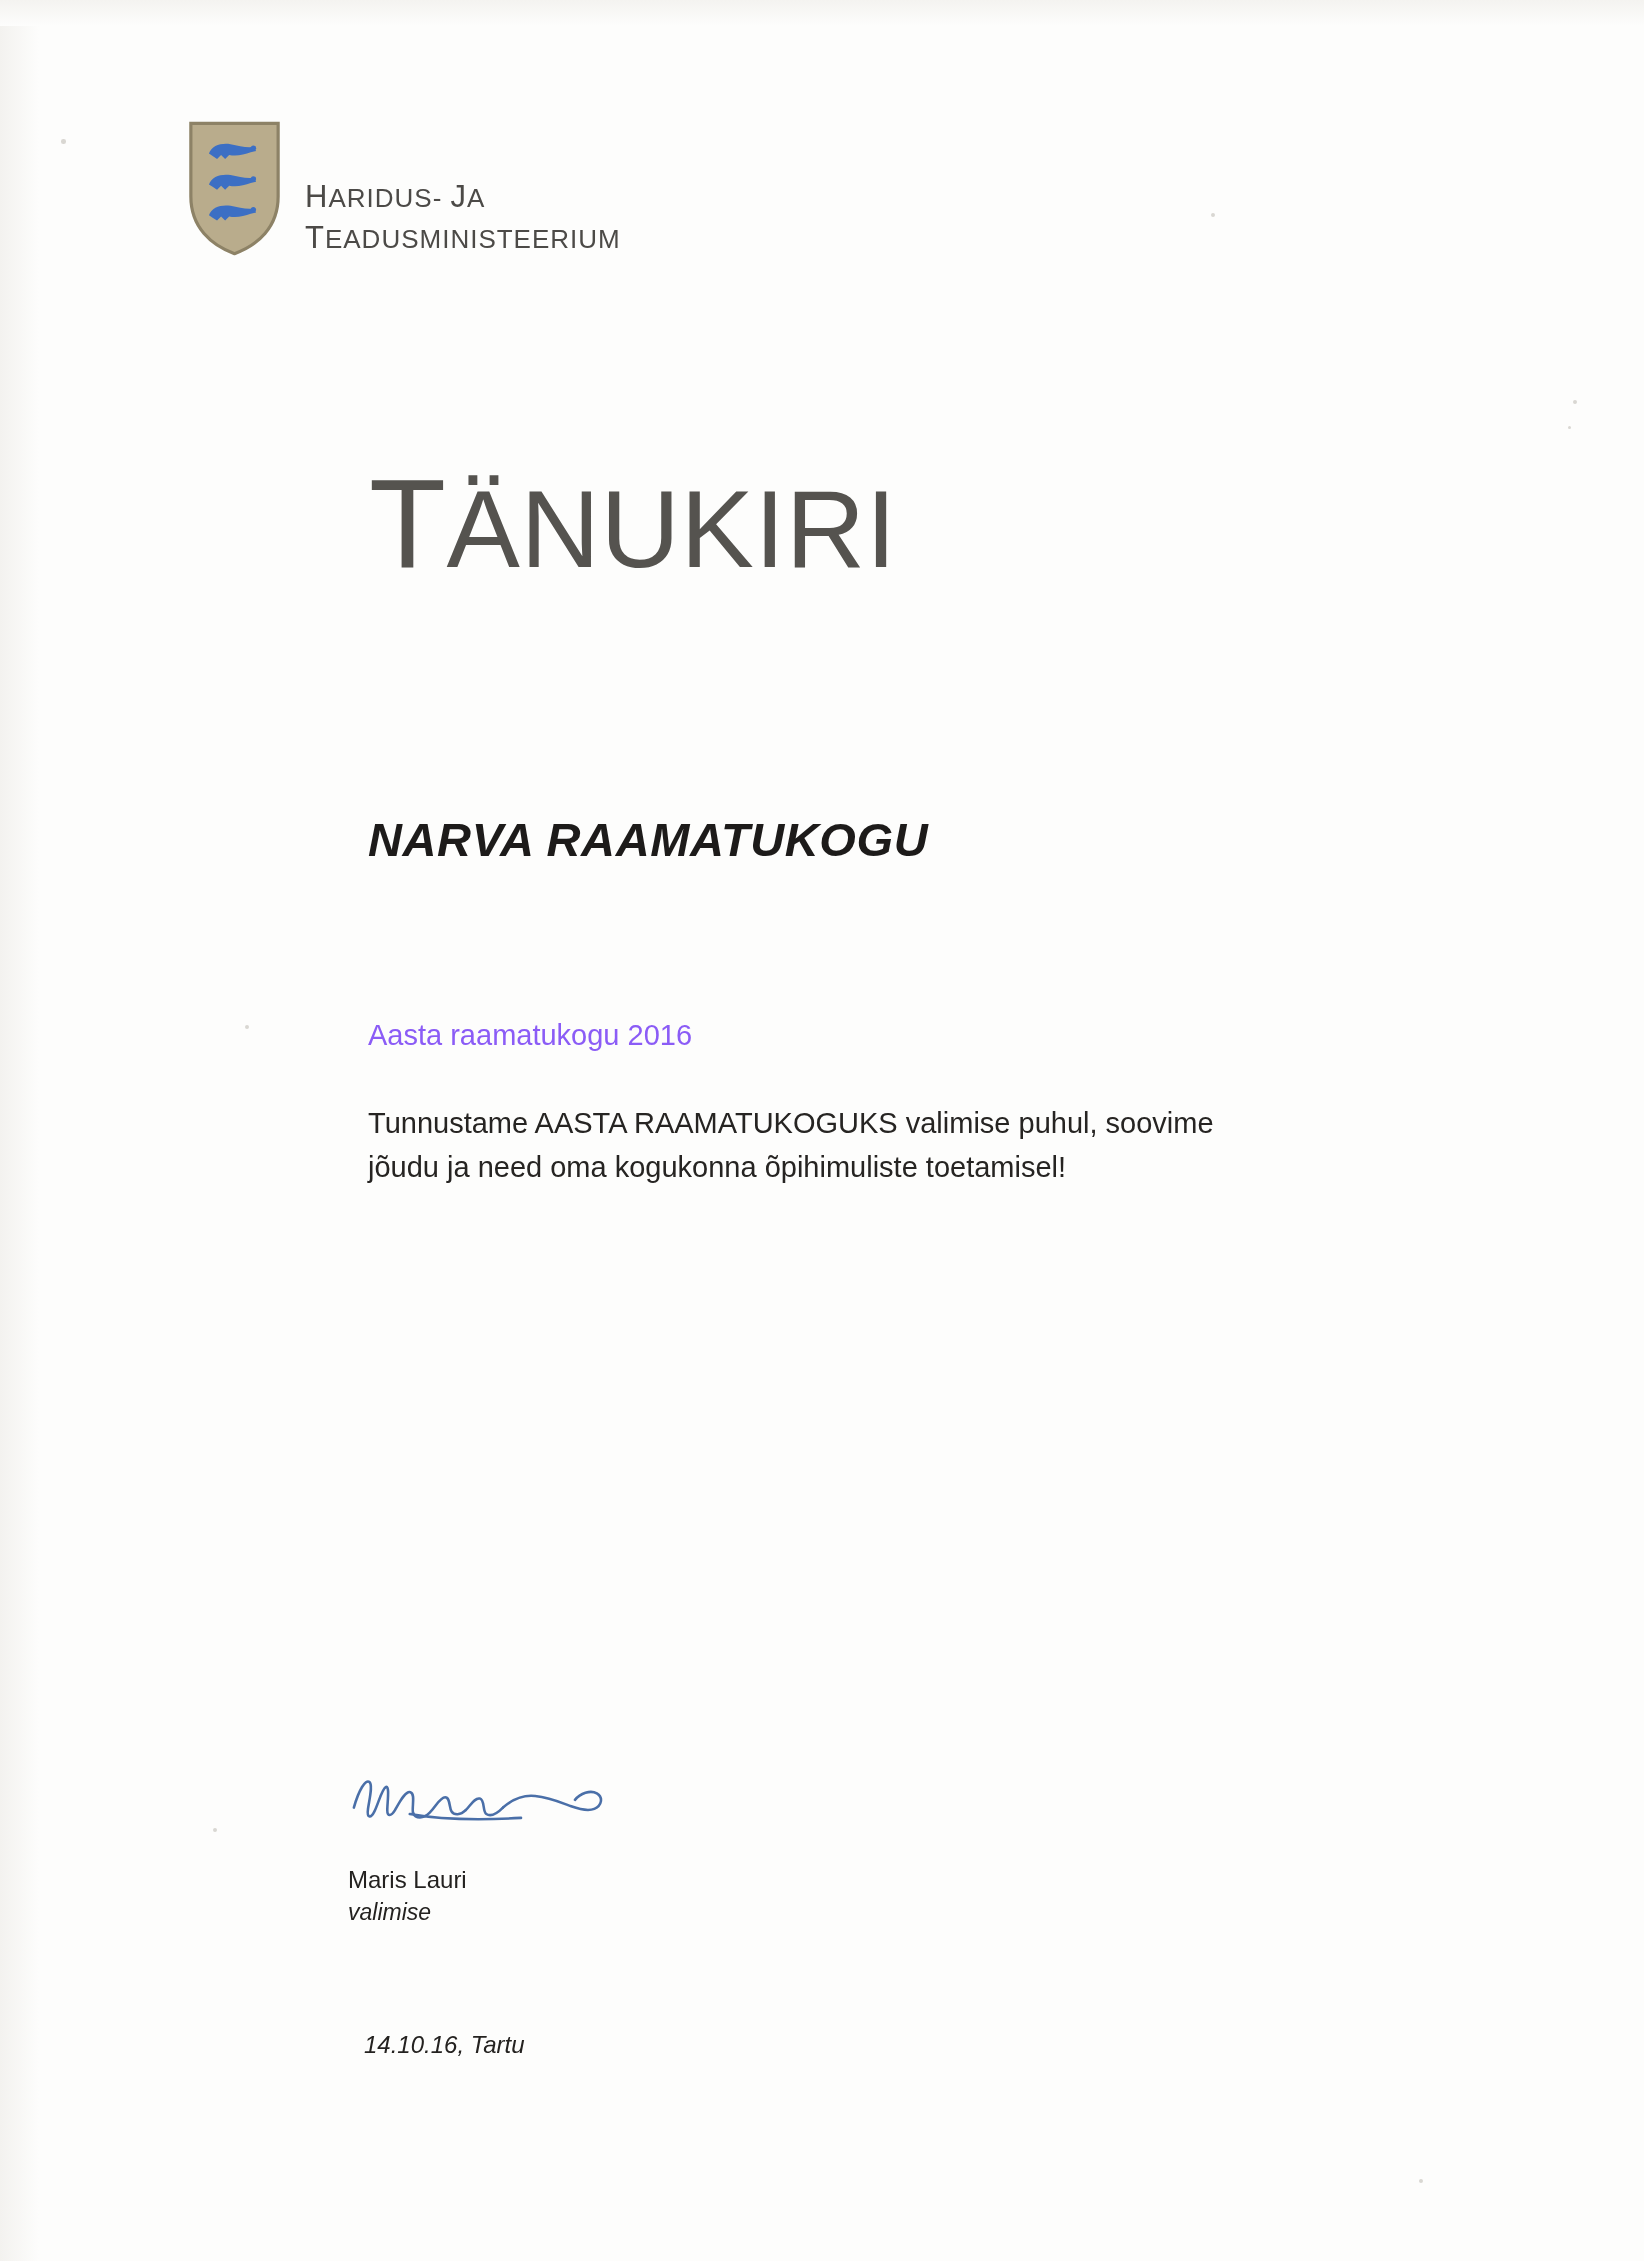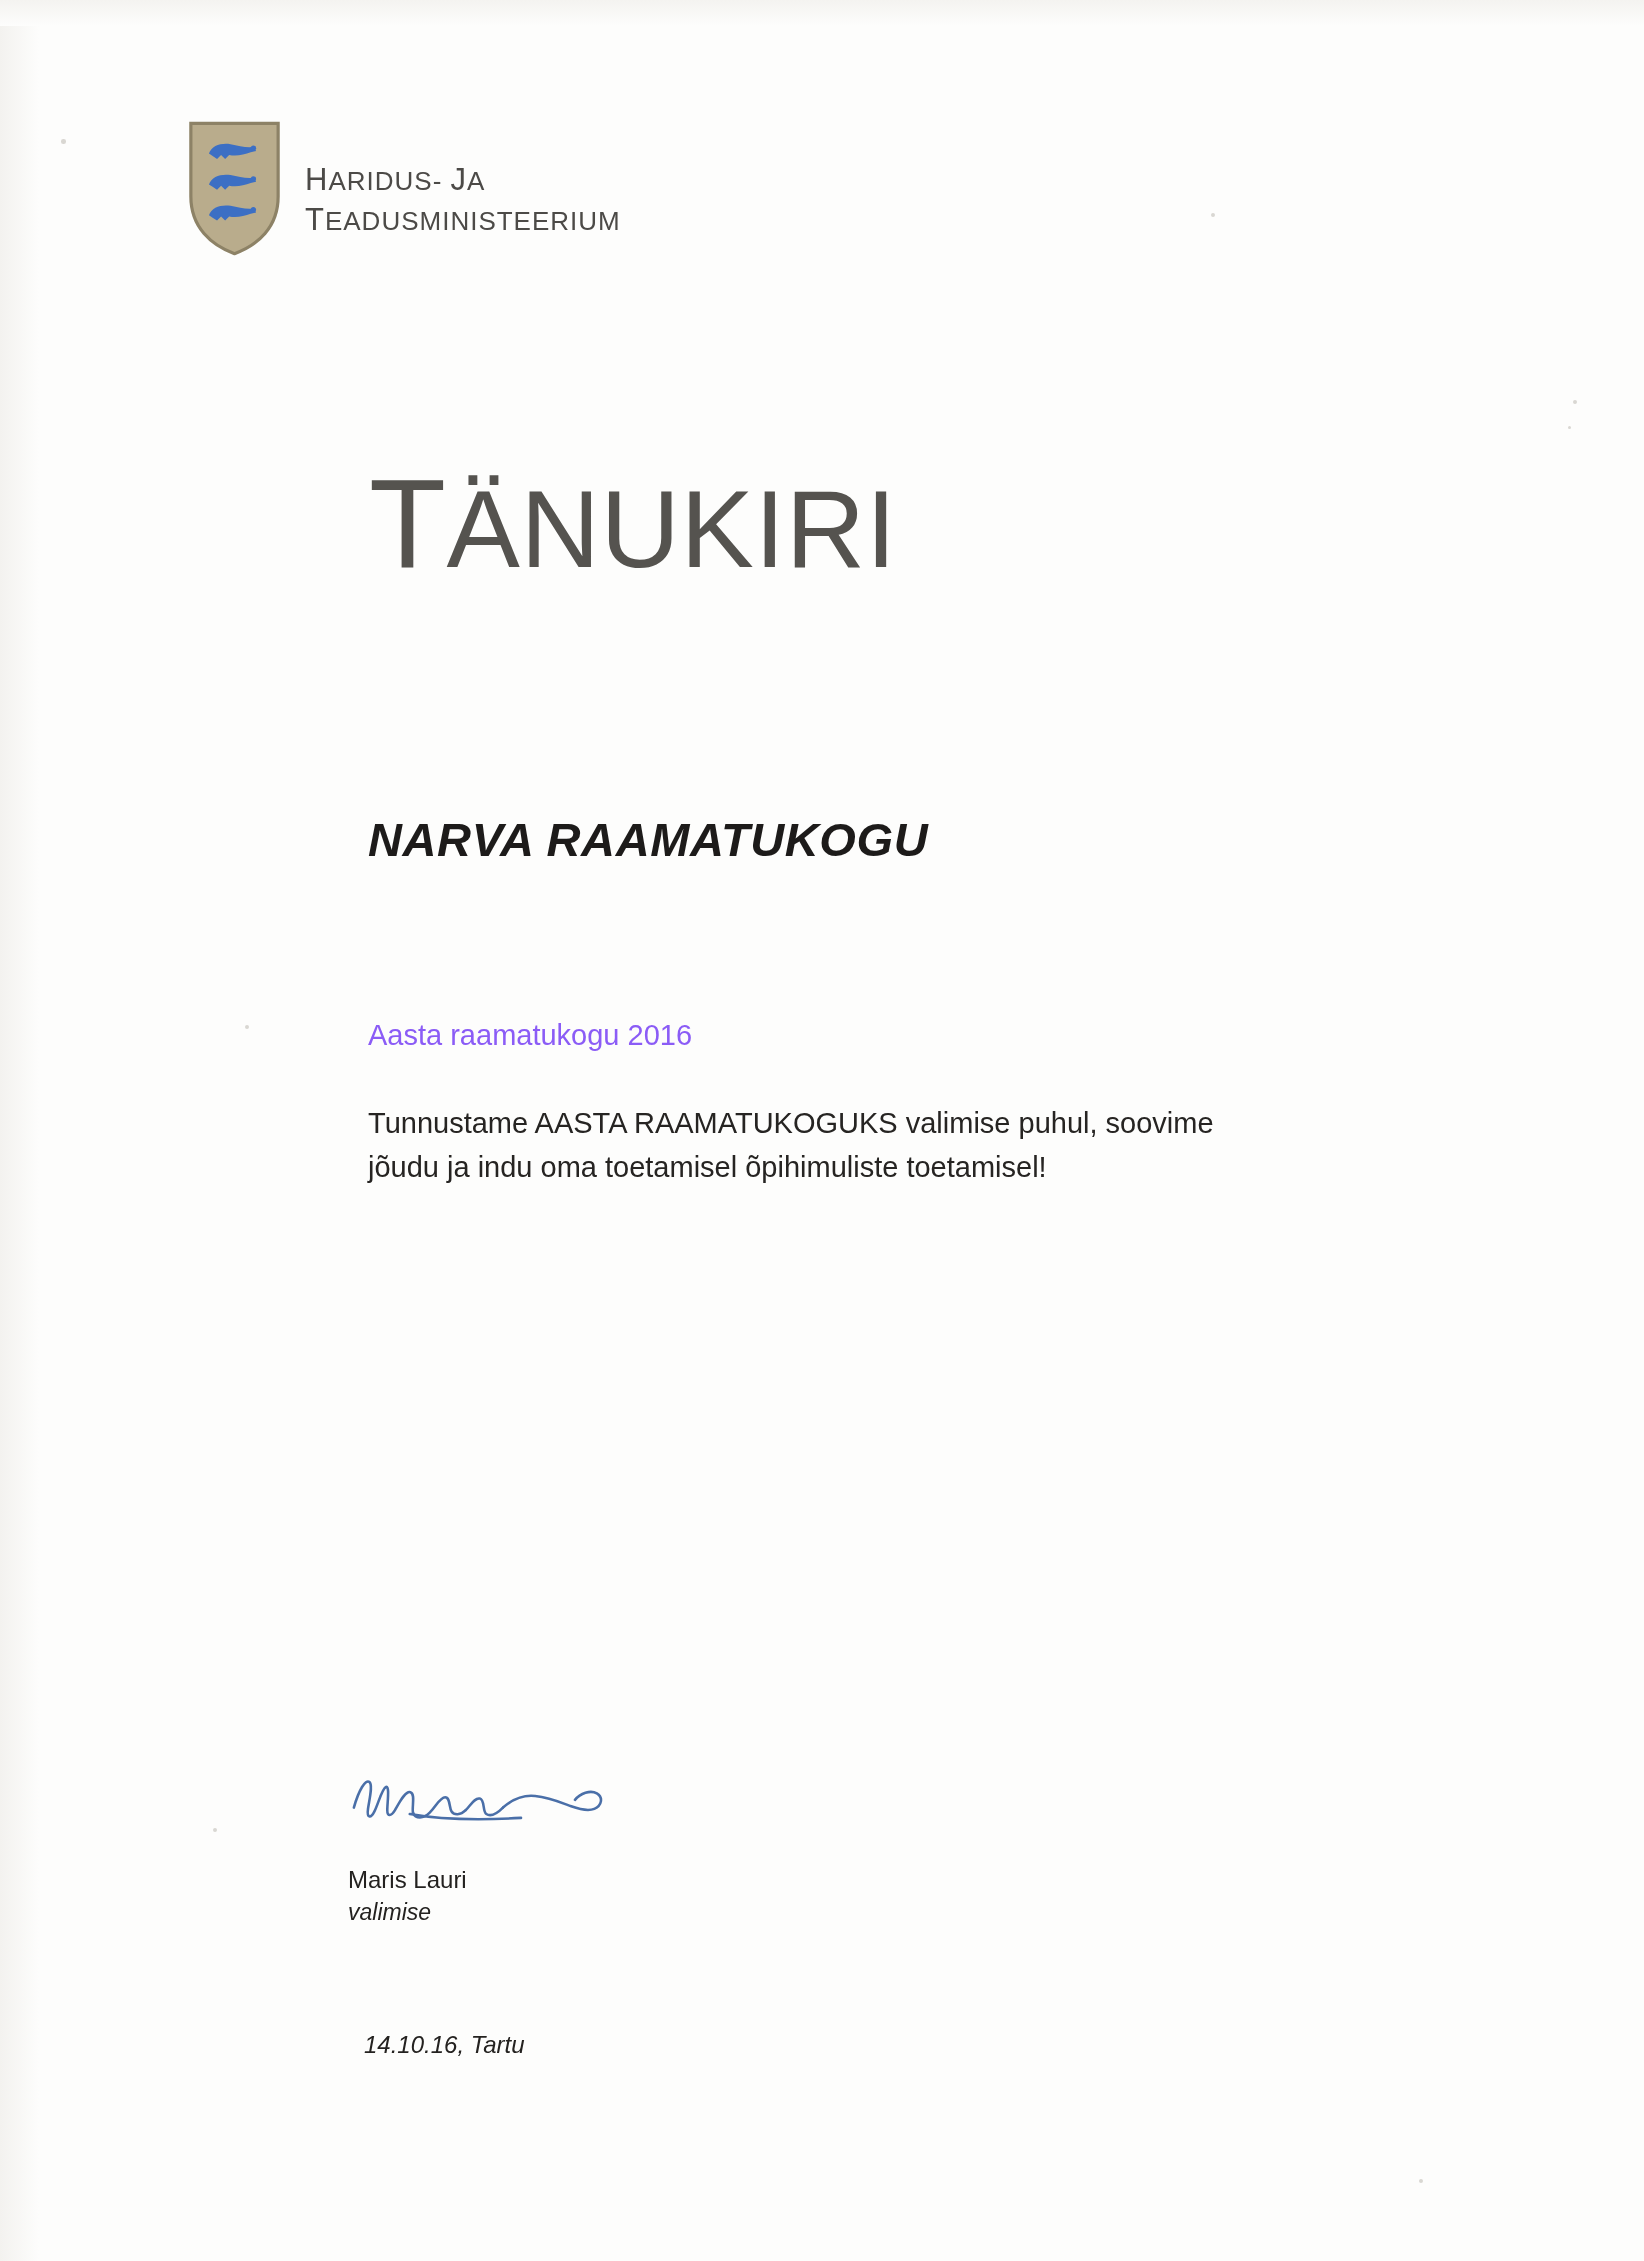--- a/index.html
+++ b/index.html
@@ -39,21 +39,21 @@
     background: #d9d7d2;
     border-radius: 50%;
   }
 
   
   .header {
     position: absolute;
     left: 187px;
     top: 119px;
     display: flex;
-    align-items: center;
+    align-items: flex-end;
   }
   .crest {
     width: 95px;
     height: 139px;
     position: relative;
     margin-right: 23px;
   }
   .crest svg { display: block; }
 
   .ministry {
@@ -203,21 +203,21 @@
     </div>
   </div>
 
   <div class="title"><span class="cap">T</span>ÄNUKIRI</div>
 
 
   <div class="recipient">NARVA RAAMATUKOGU</div>
 
   <div class="body-block">
     <div class="award-line">Aasta raamatukogu 2016</div>
-    <div class="paragraph">Tunnustame AASTA RAAMATUKOGUKS valimise puhul, soovime jõudu ja indu oma toetamisel õpihimuliste toetamisel!</div>
+    <div class="paragraph">Tunnustame AASTA RAAMATUKOGUKS valimise puhul, soovime jõudu ja need oma kogukonna õpihimuliste toetamisel!</div>
   </div>
 
   <div class="signature-area">
     <div class="sig-img">
       <svg width="400" height="90" viewBox="0 0 620 140" xmlns="http://www.w3.org/2000/svg">
         <g fill="none" stroke="#4a6fa8" stroke-width="4" stroke-linecap="round" stroke-linejoin="round">
           <path d="M8 74 C16 46 26 30 32 34 C38 38 32 62 30 76 C28 90 34 92 40 80 C46 68 52 44 58 42 C64 40 60 66 60 78 C60 88 66 88 72 78 C80 64 88 48 96 50 C104 52 98 74 100 82"></path>
           <path d="M100 82 C104 92 116 92 126 82 C136 72 142 58 150 58 C158 58 156 74 160 80 C164 86 174 86 182 78"></path>
           <path d="M182 78 C190 70 196 58 204 60 C212 62 208 80 214 84 C220 88 230 84 240 74"></path>
           <path d="M240 74 C256 60 272 54 290 56 C312 58 330 66 346 72 C360 77 372 80 382 76 C394 71 396 58 386 52 C376 46 360 52 352 62"></path>

